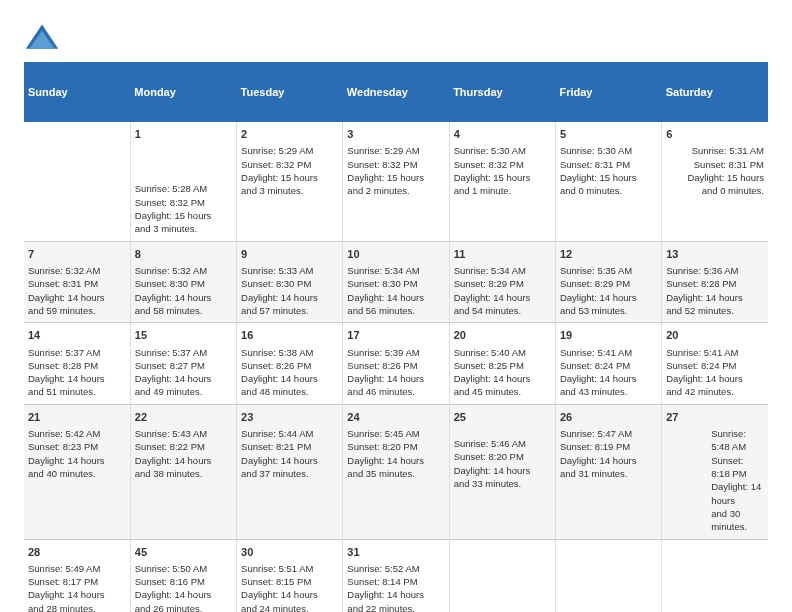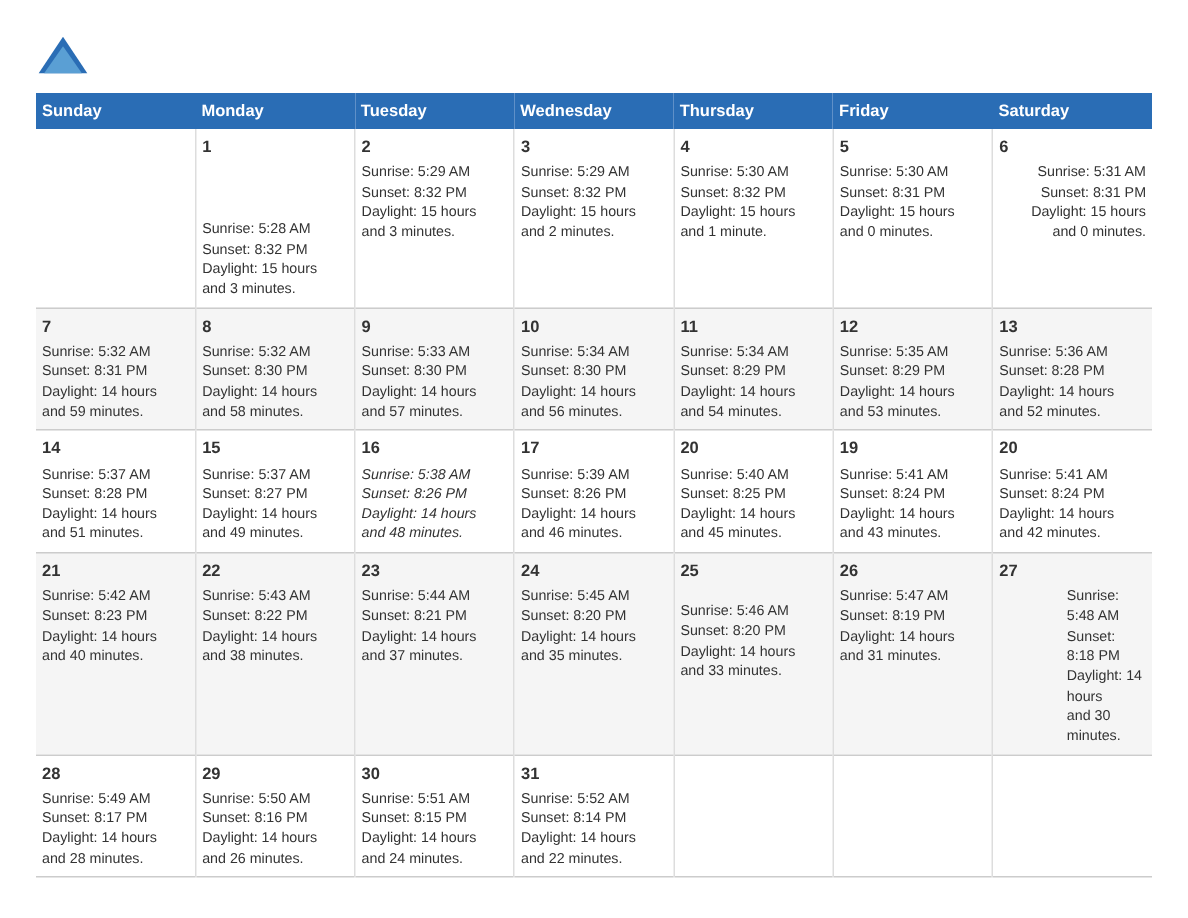--- a/index.html
+++ b/index.html
@@ -55,21 +55,21 @@
       margin-top: 2px;
     }
     table {
       width: 100%;
       border-collapse: collapse;
       font-size: 10px;
     }
     thead tr th {
       background-color: #2a6db5;
       color: #fff;
-      padding: 6px 4px;
+      padding: 24px 4px;
       text-align: left;
       font-size: 11px;
       font-weight: bold;
     }
     tbody tr {
       border-bottom: 1px solid #ccc;
     }
     tbody tr:nth-child(odd) {
       background: #fff;
     }
@@ -238,21 +238,21 @@
         </td>
         <td>
           <span class="day-num">15</span>
           <div class="cell-content" style="white-space: pre-line;">Sunrise: 5:37 AM
 Sunset: 8:27 PM
 Daylight: 14 hours
 and 49 minutes.</div>
         </td>
         <td>
           <span class="day-num">16</span>
-          <div class="cell-content" style="white-space: pre-line; font-style: italic;">Sunrise: 5:38 AM
+          <div class="cell-content" style="white-space: pre-line;">Sunrise: 5:38 AM
 Sunset: 8:26 PM
 Daylight: 14 hours
 and 48 minutes.</div>
         </td>
         <td>
           <span class="day-num">17</span>
           <div class="cell-content" style="white-space: pre-line;">Sunrise: 5:39 AM
 Sunset: 8:26 PM
 Daylight: 14 hours
 and 46 minutes.</div>
@@ -332,21 +332,21 @@
       </tr>
       <tr>
         <td>
           <span class="day-num">28</span>
           <div class="cell-content" style="white-space: pre-line;">Sunrise: 5:49 AM
 Sunset: 8:17 PM
 Daylight: 14 hours
 and 28 minutes.</div>
         </td>
         <td>
-          <span class="day-num">29</span>
+          <span class="day-num">45</span>
           <div class="cell-content" style="white-space: pre-line;">Sunrise: 5:50 AM
 Sunset: 8:16 PM
 Daylight: 14 hours
 and 26 minutes.</div>
         </td>
         <td>
           <span class="day-num">30</span>
           <div class="cell-content" style="white-space: pre-line;">Sunrise: 5:51 AM
 Sunset: 8:15 PM
 Daylight: 14 hours

